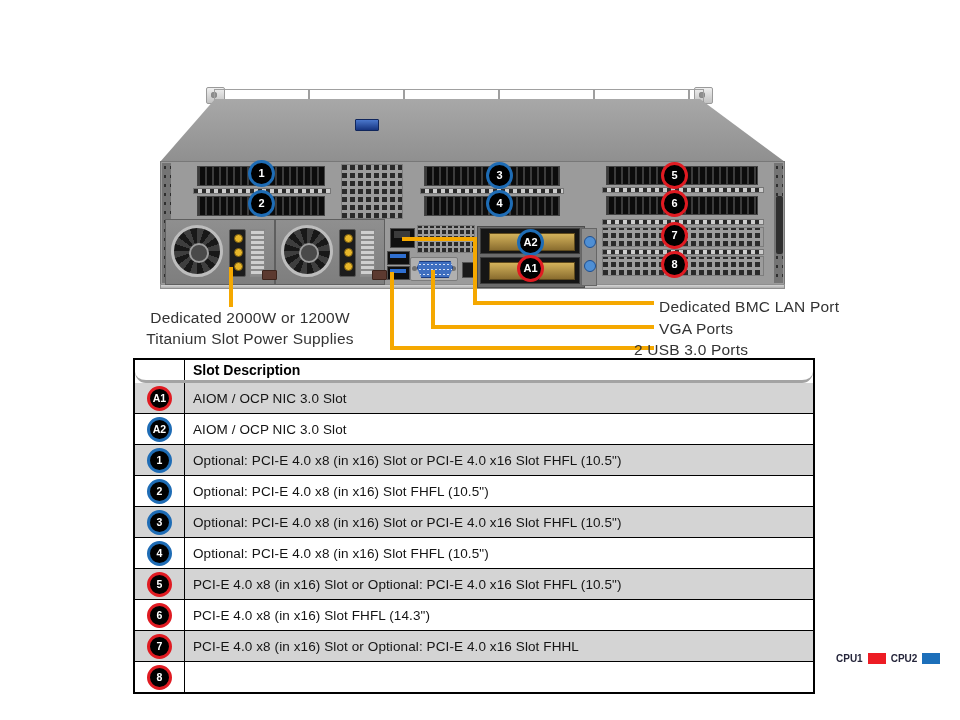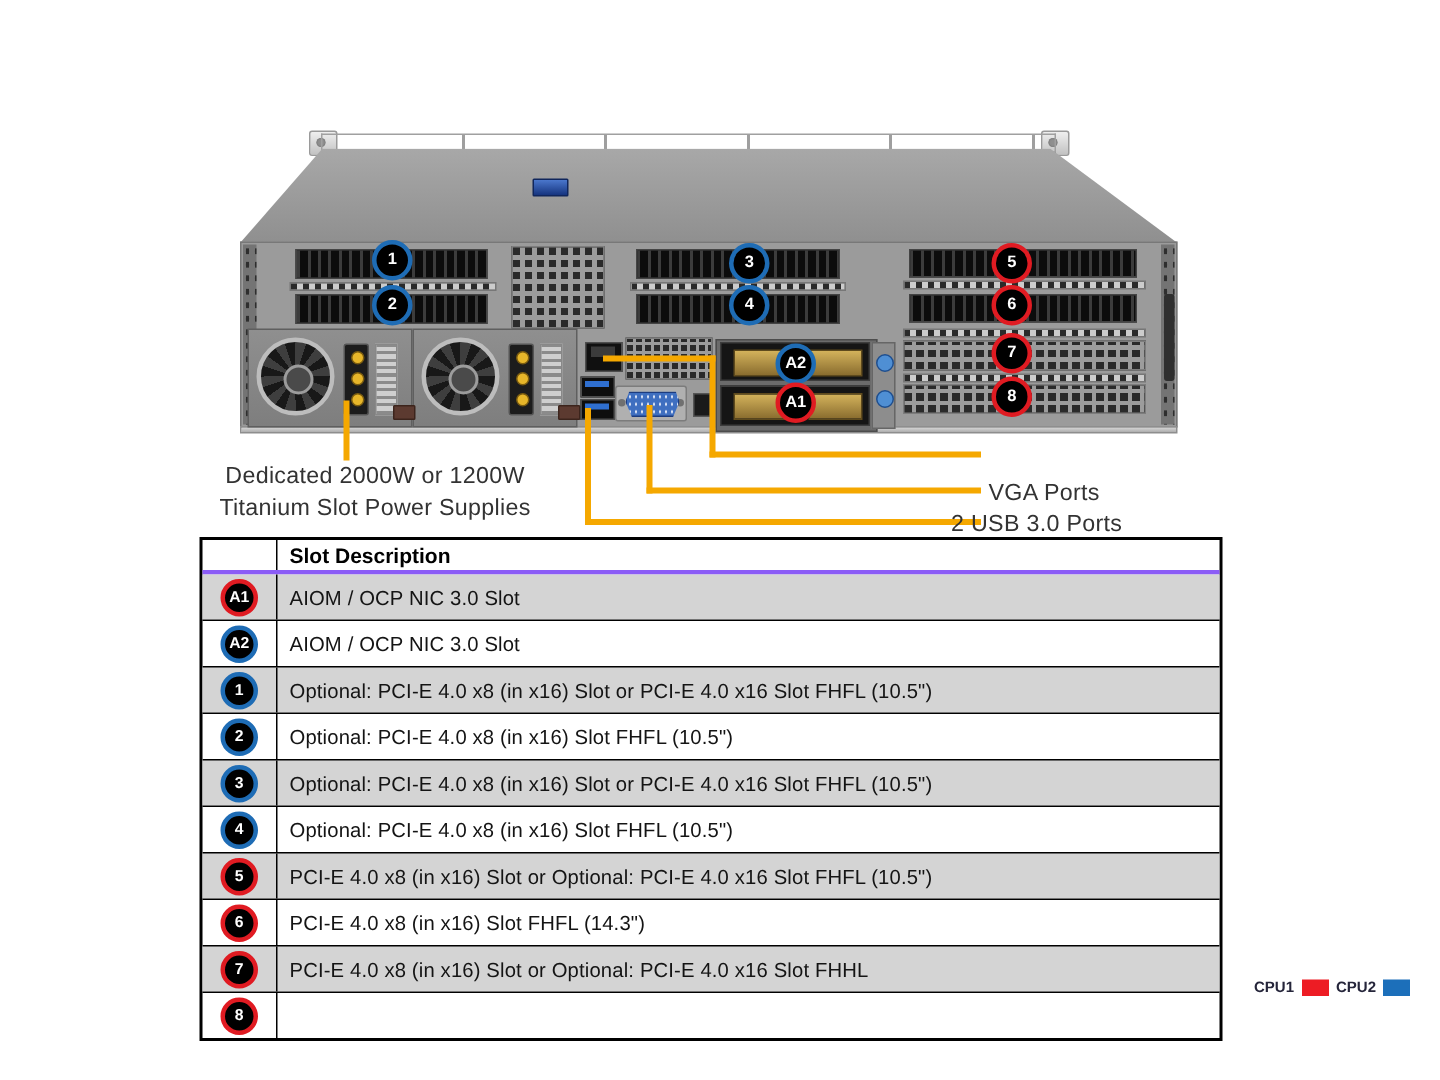--- a/index.html
+++ b/index.html
@@ -56,21 +56,21 @@
 
   
   .yline{position:absolute;background:#F5A800;}
 
   
   .plabel{position:absolute;color:#333;font-size:15.5px;line-height:21px;letter-spacing:0.2px;}
   #psu-label{left:128px;top:307px;width:244px;text-align:center;}
 
   
   #slot-table{position:absolute;left:133px;top:358px;width:682px;border:2px solid #000;background:#fff;box-sizing:border-box;}
-  .thead{display:flex;height:20px;border-bottom:3px solid #8b5cf6;}
+  .thead{display:flex;height:20px;border-bottom:3px solid #a3a3a3;border-radius:11px;}
   .trow{display:flex;height:30px;border-top:1px solid #000;align-items:center;}
   .trow:first-child{border-top:none;}
   .trows .trow:nth-child(odd){background:#d4d4d4;}
   .td-badge,.th-badge{width:49px;flex:0 0 49px;border-right:1px solid #000;align-self:stretch;display:flex;align-items:center;justify-content:center;}
   .th-desc{flex:1;font-weight:bold;font-size:14px;color:#000;padding-left:8px;line-height:20px;}
   .td-desc{flex:1;font-size:13.5px;color:#141414;padding-left:8px;letter-spacing:0.1px;}
   .tbadge{width:19px;height:19px;border-radius:50%;background:#000;border:3.5px solid #000;color:#fff;font-weight:bold;font-size:10.5px;line-height:19px;text-align:center;display:block;}
   .tbadge[data-color="red"]{border-color:#e01b22;}
   .tbadge[data-color="blue"]{border-color:#1e6cb5;}
 
@@ -182,20 +182,21 @@
   <div class="yline" style="left:473px;top:301px;width:181px;height:3.5px;"></div>
   <div class="yline" style="left:431px;top:270px;width:3.5px;height:59px;"></div>
   <div class="yline" style="left:431px;top:325px;width:223px;height:3.5px;"></div>
   <div class="yline" style="left:390px;top:272px;width:3.5px;height:78px;"></div>
   <div class="yline" style="left:390px;top:346px;width:264px;height:3.5px;"></div>
 
   <div class="plabel" id="psu-label">
     <div>Dedicated 2000W or 1200W</div>
     <div>Titanium Slot Power Supplies</div>
   </div>
+  <div class="plabel" style="left:659px;top:296px;">Dedicated BMC LAN Port</div>
   <div class="plabel" style="left:659px;top:318px;">VGA Ports</div>
   <div class="plabel" style="left:634px;top:339px;">2 USB 3.0 Ports</div>
 
   <div id="slot-table">
     <div class="thead">
       <div class="th-badge"></div>
       <div class="th-desc">Slot Description</div>
     </div>
     <div class="trows">
       <div class="trow">

